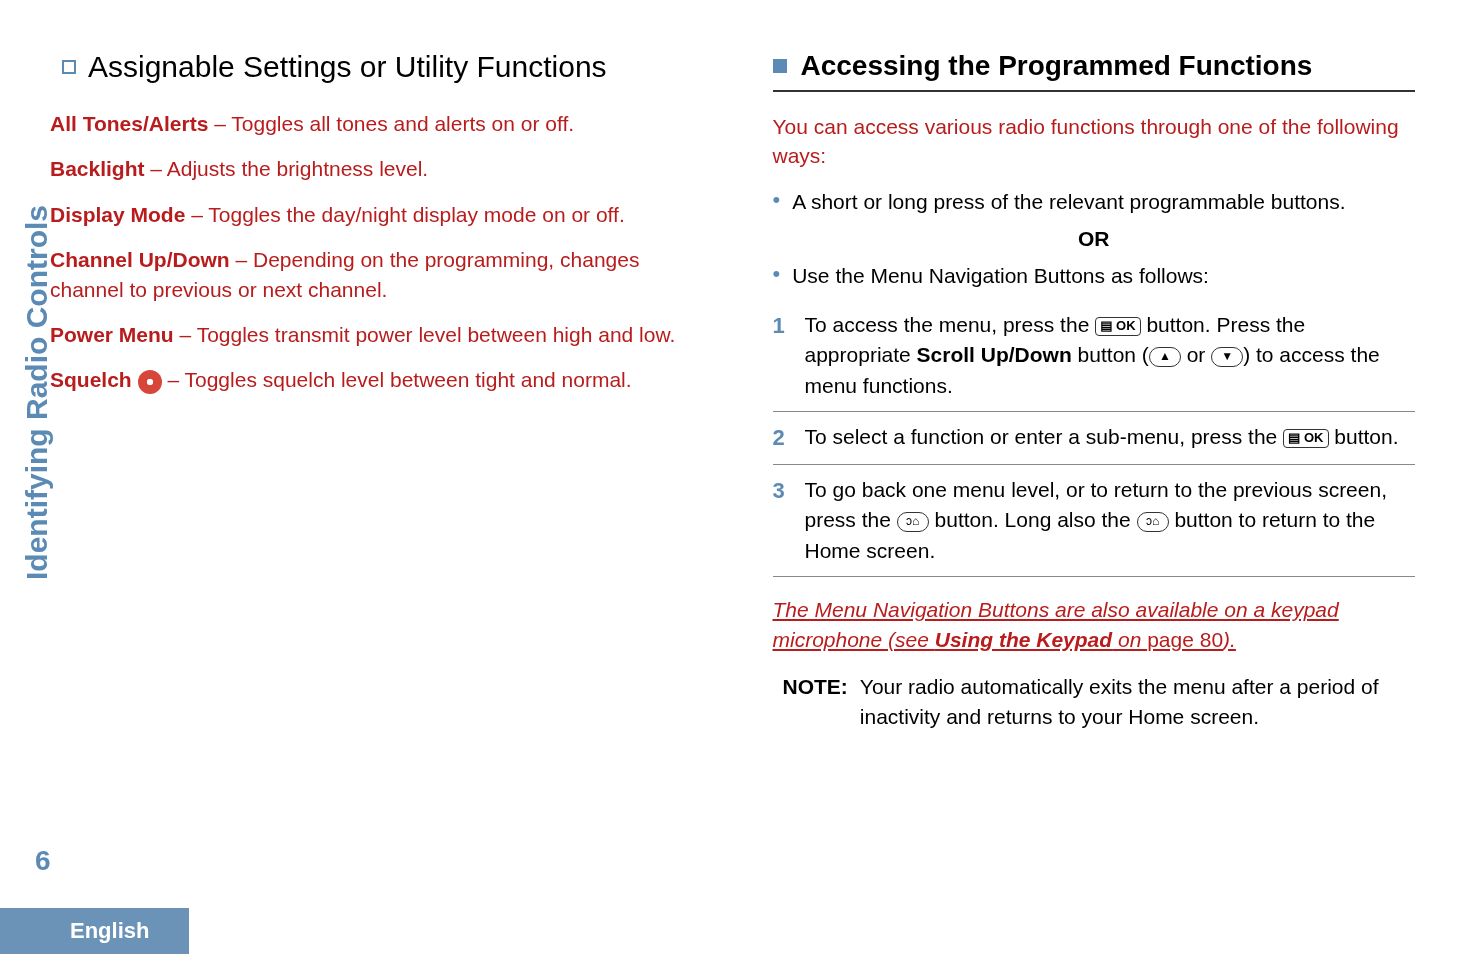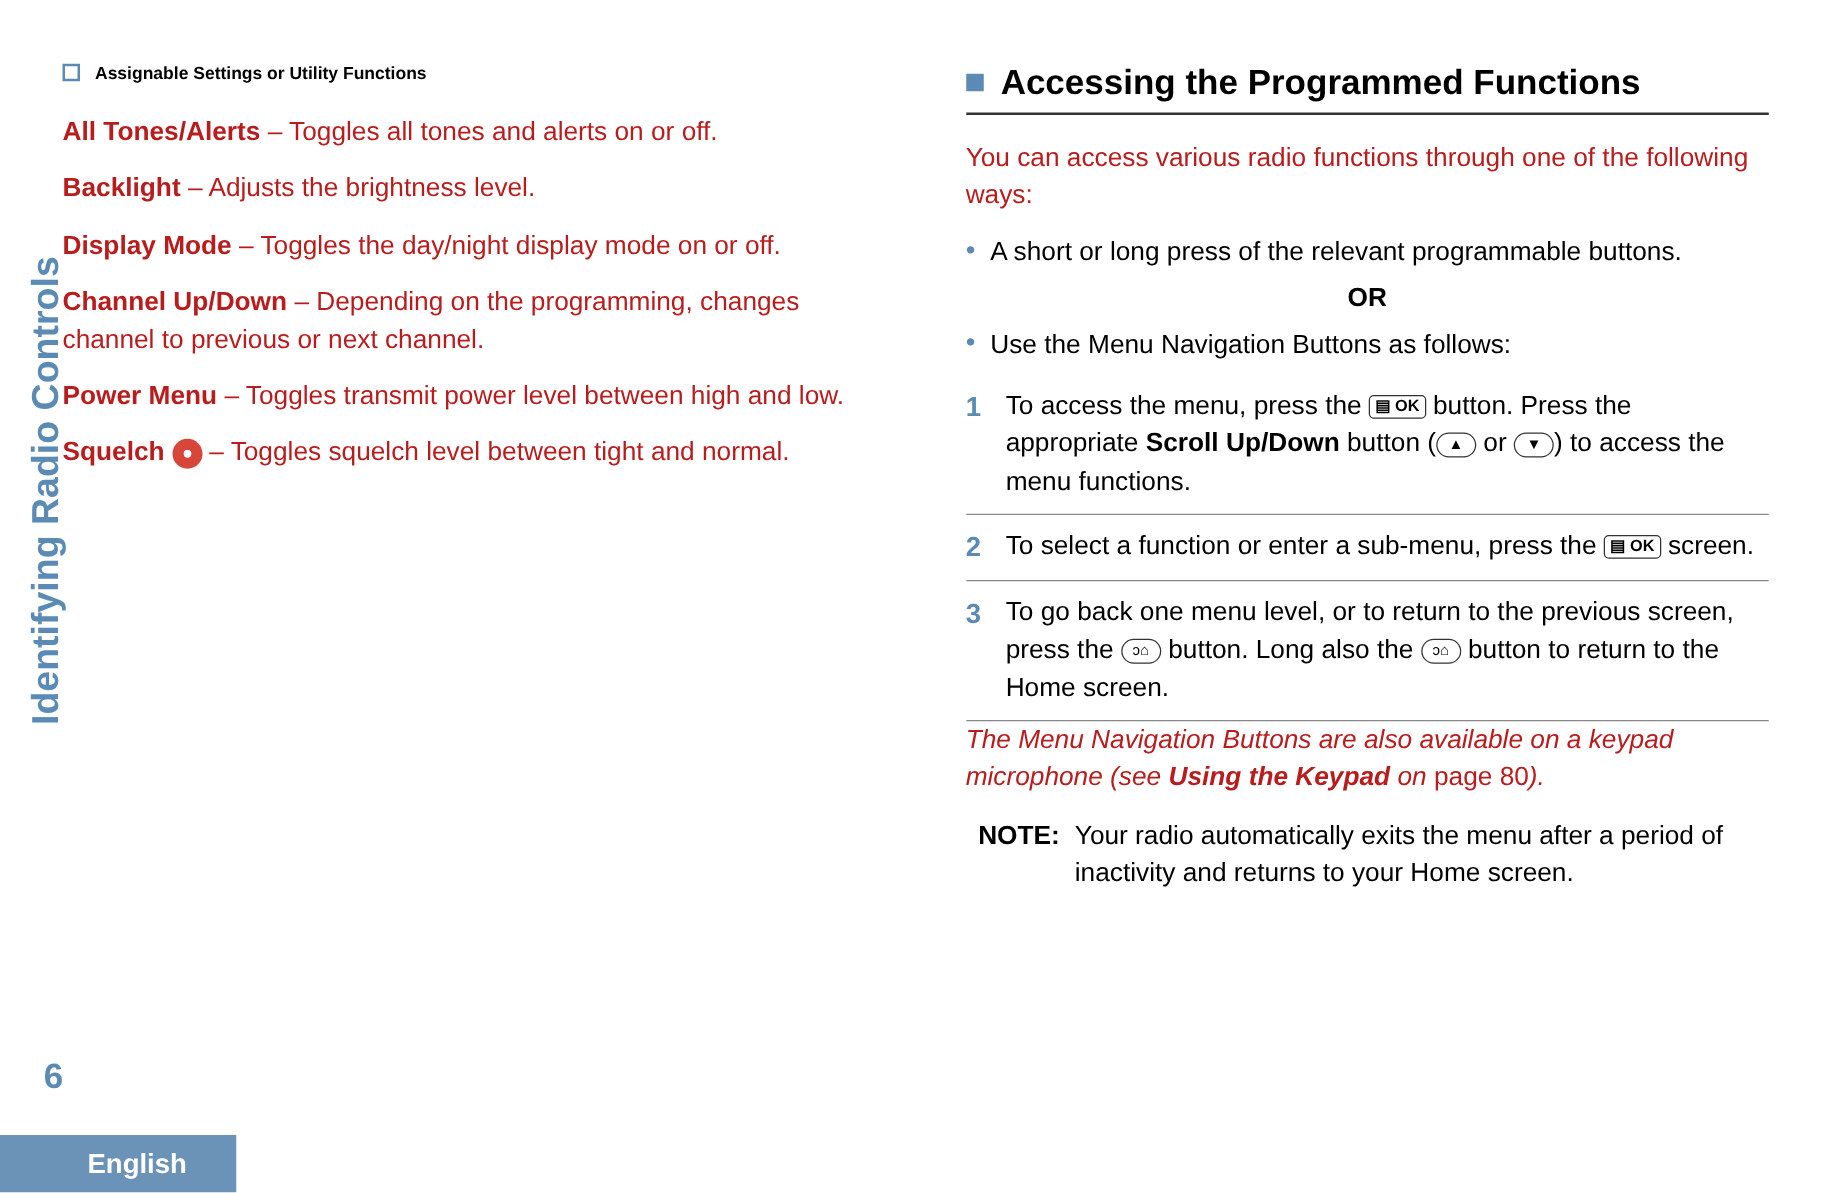--- a/index.html
+++ b/index.html
@@ -41,26 +41,27 @@
       position: absolute;
       left: 0;
       bottom: 0;
       background: #6b93b8;
       color: #fff;
       font-weight: bold;
       font-size: 22px;
       padding: 10px 40px 10px 70px;
     }
     .section-title {
-      font-size: 14px;
-      font-weight: bold;
+      font-size: 30px;
+      font-weight: normal;
       margin-bottom: 25px;
       display: flex;
       align-items: center;
       gap: 12px;
+      margin-left: 12px;
     }
     .square-icon {
       width: 14px;
       height: 14px;
       border: 2px solid #5b8bb5;
       display: inline-block;
     }
     .filled-square-icon {
       width: 14px;
       height: 14px;
@@ -228,32 +229,32 @@
     <div class="step-row" style="border-top:none;">
       <span class="step-num">1</span>
       <span>
         <span>To access the menu, press the </span><span class="btn-icon">▤ OK</span><span> button. Press the appropriate </span><b>Scroll Up/Down</b><span> button (</span><span class="oval-icon">▲</span><span> or </span><span class="oval-icon">▼</span><span>) to access the menu functions.</span>
       </span>
     </div>
 
     <div class="step-row">
       <span class="step-num">2</span>
       <span>
-        <span>To select a function or enter a sub-menu, press the </span><span class="btn-icon">▤ OK</span><span> screen.</span>
+        <span>To select a function or enter a sub-menu, press the </span><span class="btn-icon">▤ OK</span><span> button.</span>
       </span>
     </div>
 
     <div class="step-row">
       <span class="step-num">3</span>
       <span>
         <span>To go back one menu level, or to return to the previous screen, press the </span><span class="oval-icon">ᴐ⌂</span><span> button. Long also the </span><span class="oval-icon">ᴐ⌂</span><span> button to return to the Home screen.</span>
       </span>
     </div>
 
-    <p class="entry italic" style="">
+    <p class="entry italic" style="margin-top:18px;text-decoration:underline;">
       <span>The Menu Navigation Buttons are also available on a keypad microphone (see </span><b>Using the Keypad</b><span> on </span><span style="font-style:normal;">page 80</span><span>).</span>
     </p>
 
     <div class="note-row">
       <span class="note-label">NOTE:</span>
       <span>Your radio automatically exits the menu after a period of inactivity and returns to your Home screen.</span>
     </div>
   </div>
 </div>
 

